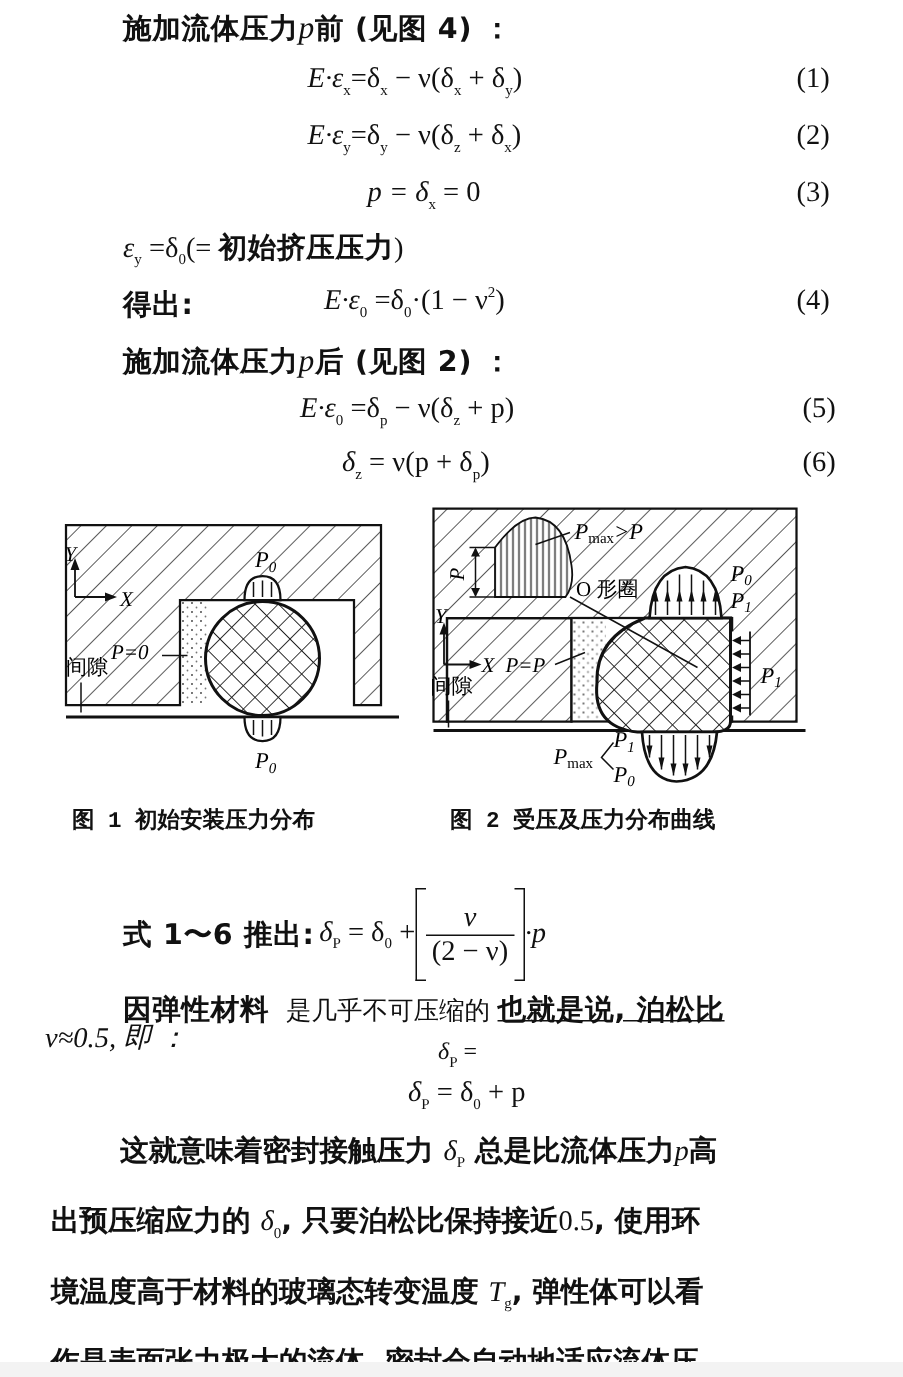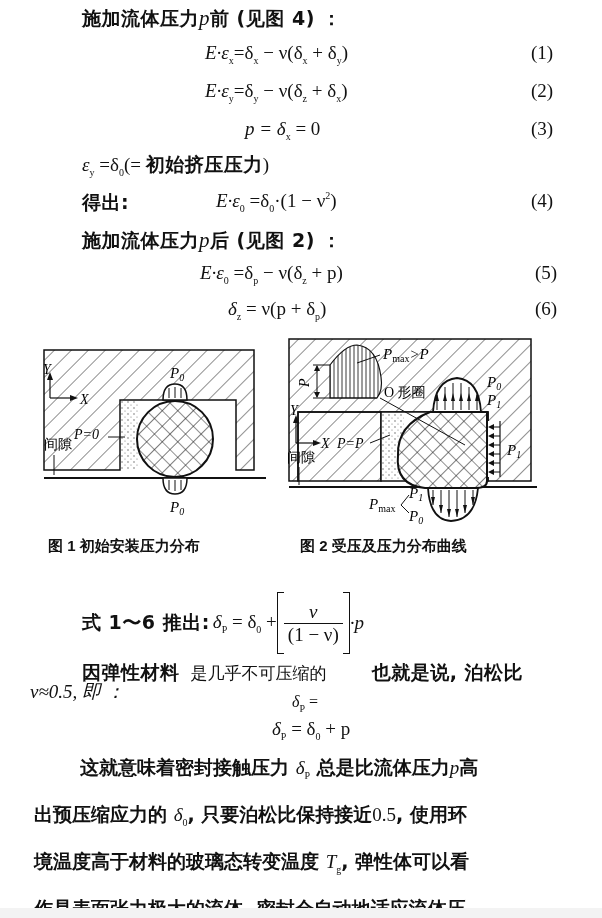--- a/index.html
+++ b/index.html
@@ -5,21 +5,21 @@
   html,body{margin:0;padding:0;background:#fff;}
   body{width:602px;height:918px;position:relative;overflow:hidden;color:#111;font-family:"DejaVu Sans",sans-serif;}
   .abs{position:absolute;white-space:nowrap;}
   .cjk{font-family:"DejaVu Sans",sans-serif;font-size:19px;font-weight:bold;letter-spacing:0.5px;}
   .cjk-light{font-family:"DejaVu Sans",sans-serif;font-size:17px;}
   .math{font-family:"Liberation Serif","DejaVu Serif",serif;font-size:19px;}
   .math i{font-style:italic;}
   .sub{font-size:10px;vertical-align:-5px;}
   .sup{font-size:10px;vertical-align:8px;}
   .eqno{font-family:"Liberation Serif","DejaVu Serif",serif;font-size:19px;}
-  .caption{font-family:Liberation Sans, sans-serif;font-size:15px;font-weight:bold;}
+  .caption{font-family:Liberation Mono, monospace;font-size:15px;font-weight:bold;}
   .para{font-family:"DejaVu Sans",sans-serif;font-size:19px;font-weight:bold;line-height:38px;}
   .frac{display:inline-block;vertical-align:middle;text-align:center;}
   .frac .num{display:block;border-bottom:1px solid #111;padding:0 4px;}
   .frac .den{display:block;padding:0 4px;}
   .bracket{display:inline-block;vertical-align:middle;border:1.5px solid #111;border-left-width:1.5px;height:60px;width:6px;}
   .lb{border-right:none;}
   .rb{border-left:none;}
   svg text{font-family:"Liberation Serif","DejaVu Serif",serif;}
   .bottom-strip{position:absolute;left:0;top:908px;width:602px;height:10px;background:#f3f3f3;}
 </style>
@@ -190,30 +190,30 @@
 
 <div class="abs caption" style="left:48px;top:537px;">图 1  初始安装压力分布</div>
 <div class="abs caption" style="left:300px;top:537px;">图 2  受压及压力分布曲线</div>
 
 <div class="abs" style="left:82px;top:592px;display:flex;align-items:center;">
   <span class="cjk">式 1〜6 推出:</span>
   <span class="math" style="margin-left:3px;"><i>δ</i><span class="sub">P</span><span> = δ</span><span class="sub">0</span><span> + </span></span>
   <span class="bracket lb"></span>
   <span class="frac math">
       <span class="num" style="font-style:italic;">ν</span>
-      <span class="den">(1 − ν)</span>
+      <span class="den">(2 − ν)</span>
     </span>
   <span class="bracket rb"></span>
   <span class="math" style="font-style:italic;">·p</span>
 </div>
 
 <div class="abs" style="left:82px;top:660px;">
   <span class="cjk">因弹性材料</span>
   <span class="cjk-light" style="margin-left:6px;">是几乎不可压缩的</span>
-  <span class="cjk" style="margin-left:40px;">也就是说, 泊松比</span>
+  <span class="cjk" style="text-decoration:underline;">也就是说, 泊松比</span>
 </div>
 <div class="abs" style="left:30px;top:679px;">
   <span class="math" style="font-style:italic;">ν≈0.5, 即 ：</span>
 </div>
 <div class="abs math" style="left:292px;top:693px;font-size:16px;">
   <i>δ</i><span class="sub">P</span><span> =</span>
 </div>
 <div class="abs math" style="left:272px;top:718px;">
   <i>δ</i><span class="sub">P</span><span> = δ</span><span class="sub">0</span><span> + p</span>
 </div>

